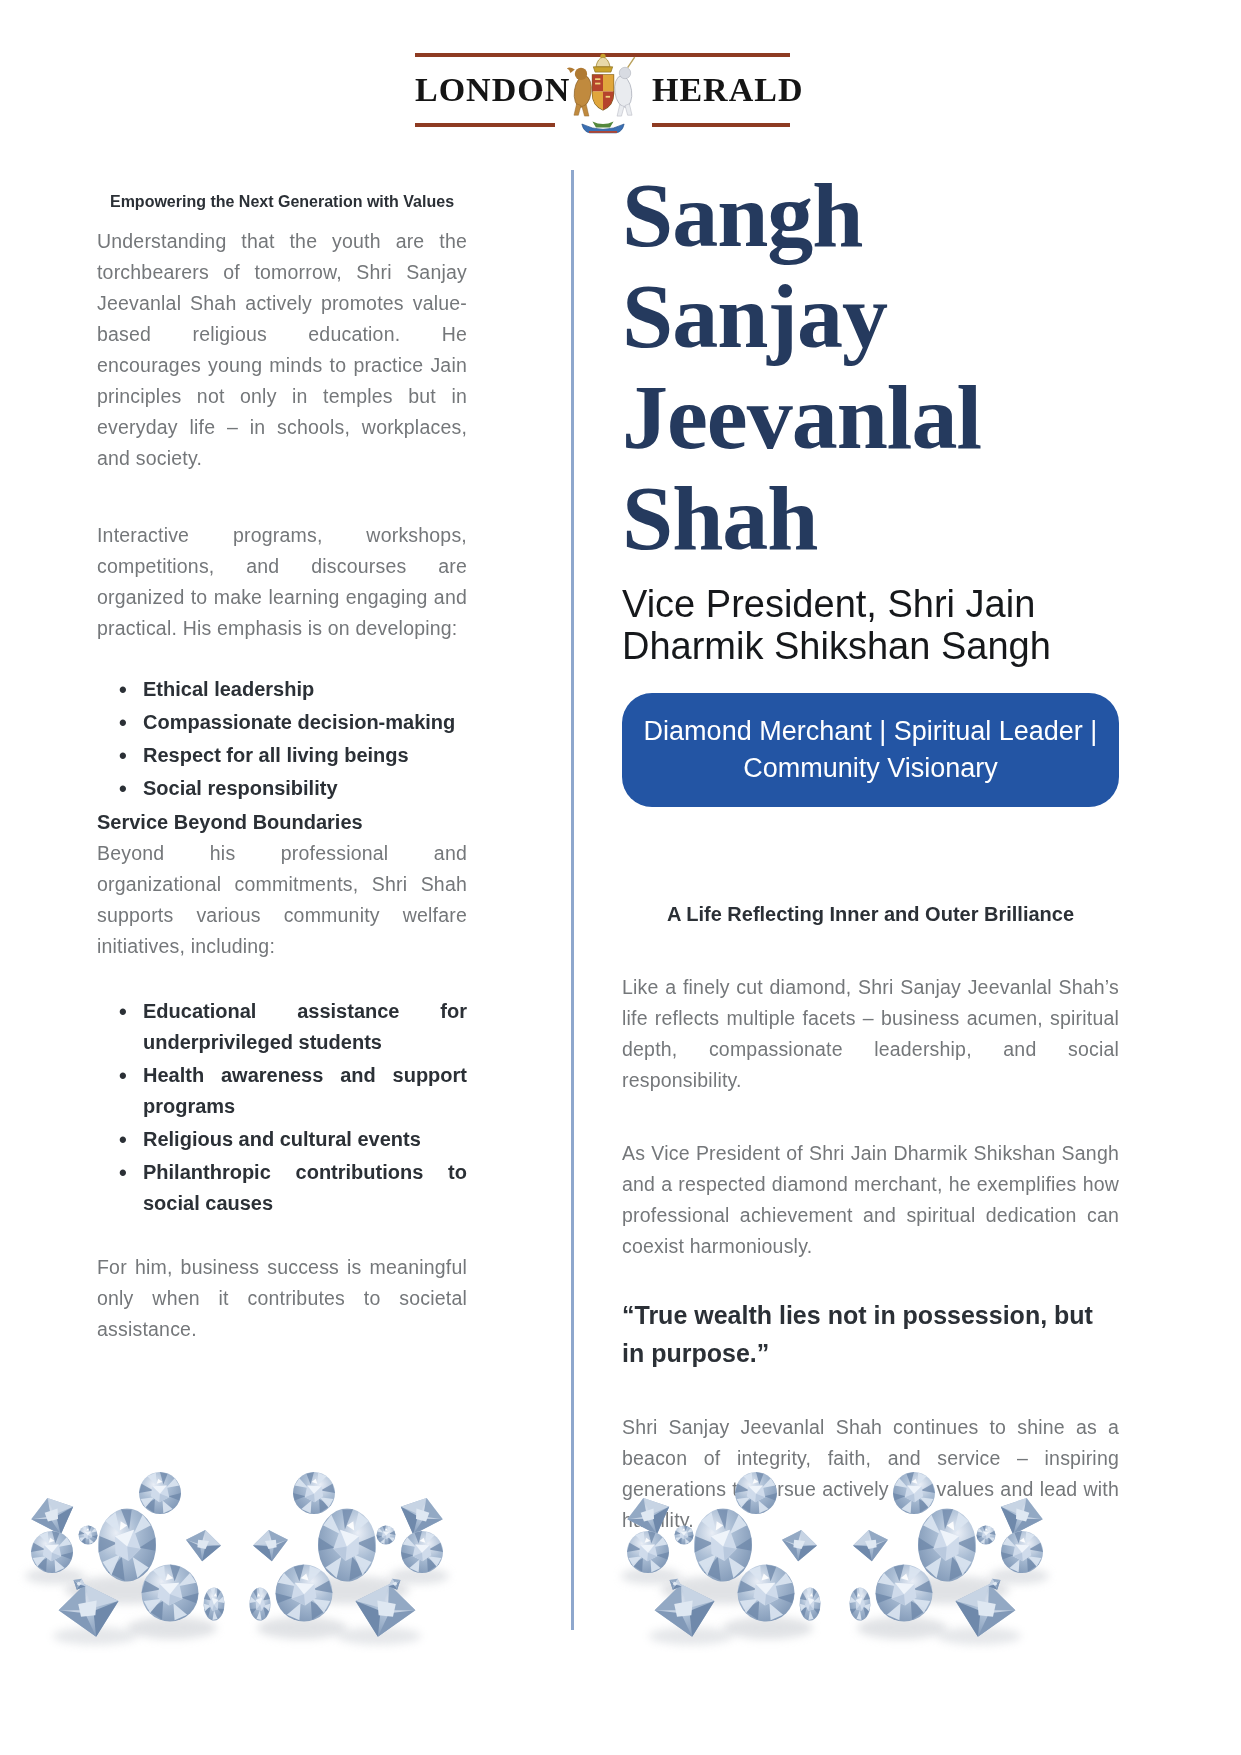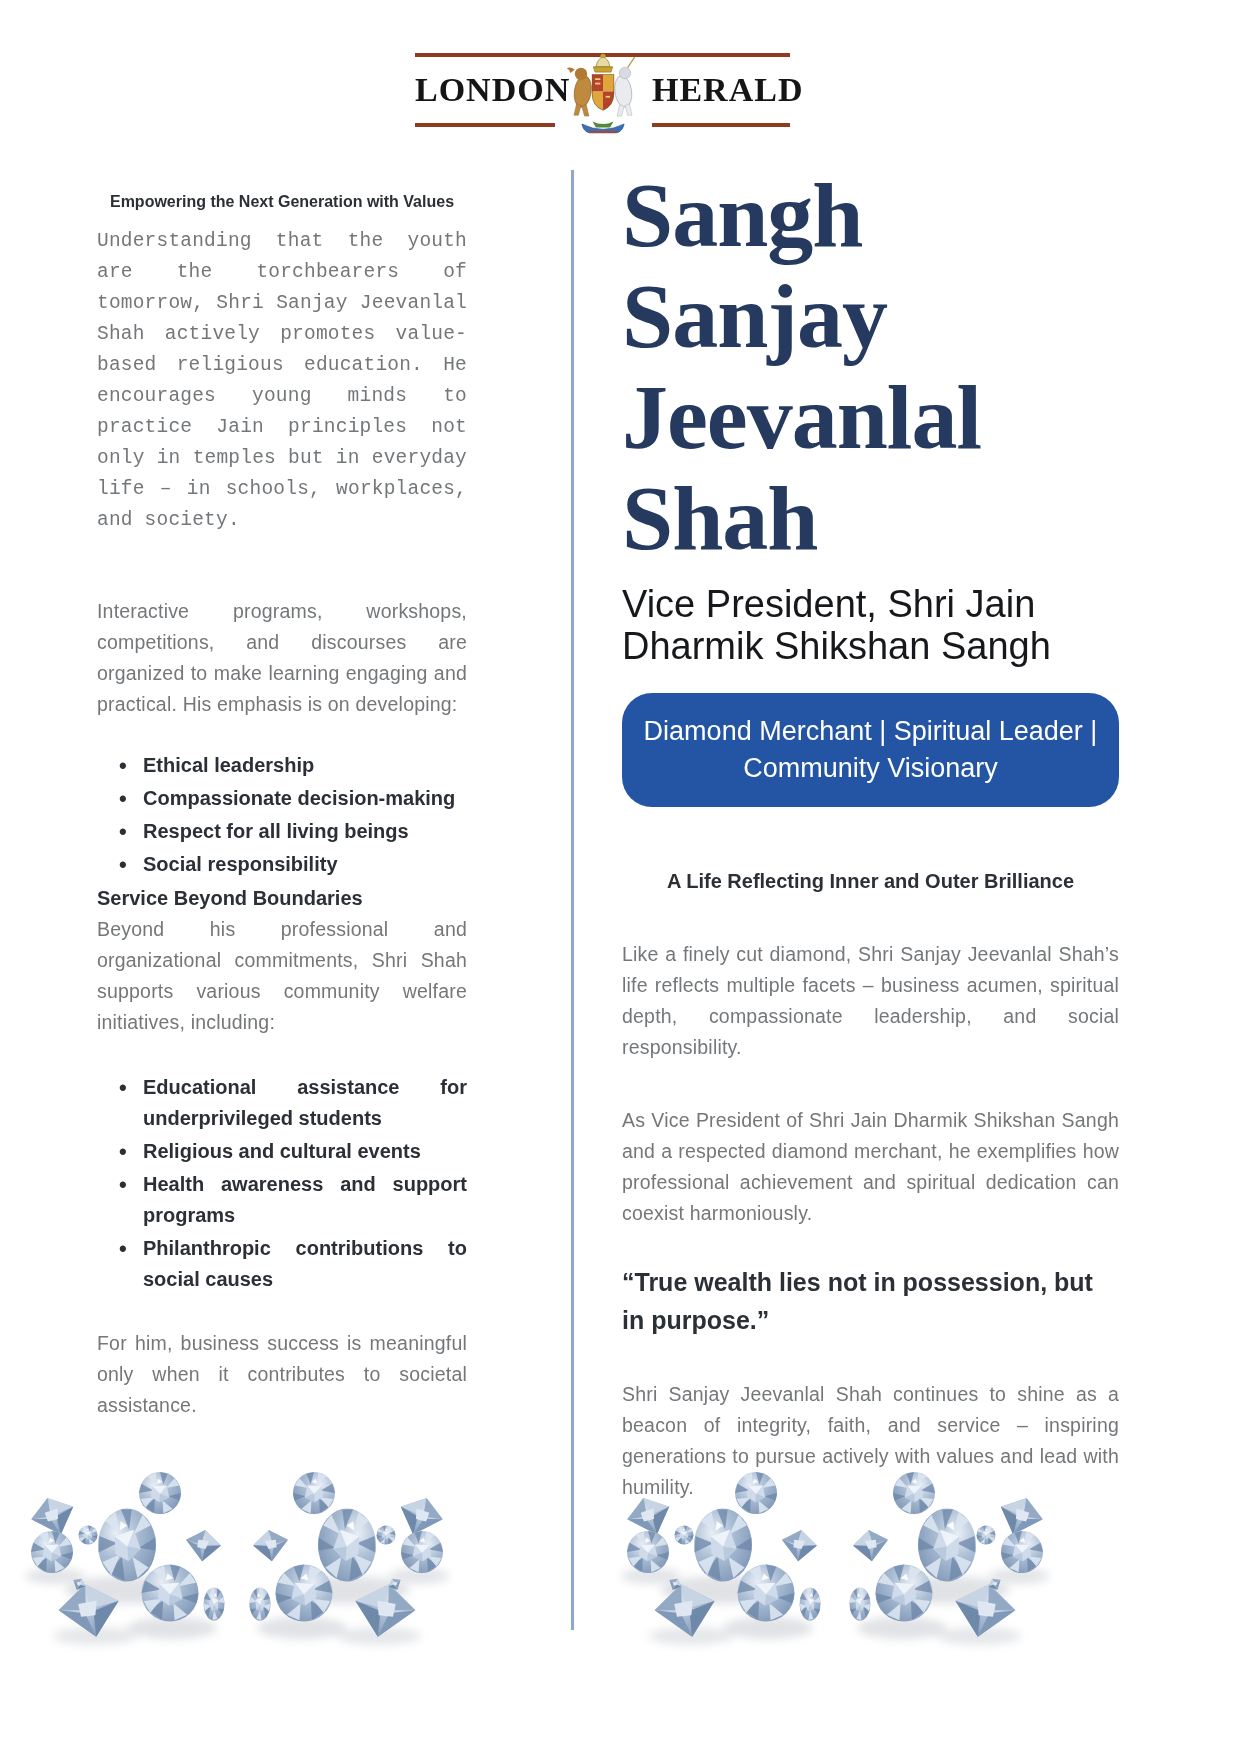--- a/index.html
+++ b/index.html
@@ -32,21 +32,21 @@
   .col-left{position:absolute;left:97px;top:170px;width:370px;}
   .col-right{position:absolute;left:622px;top:165px;width:497px;}
   .body-p{
     font-size:19.5px;line-height:31px;color:var(--body-text);
     text-align:justify;margin:0;letter-spacing:0.2px;
   }
   .left-heading{
     font-size:16px;line-height:28px;font-weight:700;color:var(--heading-text);
     text-align:center;margin:18px 0 10px 0;
   }
-  .lp1{margin-bottom:60px;font-family:Liberation Mono, monospace;}
+  .lp1{margin-bottom:46px;}
   .lp2{margin-bottom:30px;margin-top:36px;}
   .lp3{margin-bottom:34px;}
   .bullet-list{list-style:none;margin:0;padding:0;}
   .bullet-list.values{margin-bottom:4px;}
   .bullet-list.service{margin-bottom:33px;}
   .bullet-list li{
     position:relative;padding-left:46px;font-size:20px;line-height:31px;
     font-weight:700;color:var(--heading-text);text-align:justify;margin-bottom:2px;
   }
   .bullet-list li::before{
@@ -61,21 +61,21 @@
   .title{
     font-family:"Liberation Serif", serif;font-weight:700;color:var(--title-navy);
     font-size:92px;line-height:101px;letter-spacing:-1px;margin:0 0 14px 0;
   }
   .subtitle{
     font-size:38px;line-height:42px;color:#16181b;margin:0 0 26px 0;font-weight:400;
   }
   .badge{
     background:var(--accent-blue);color:#ffffff;border-radius:30px;
     padding:20px 16px;font-size:27px;line-height:37px;text-align:center;
-    margin:0 0 60px 0;
+    margin:0 0 93px 0;
   }
   .r-heading{
     font-size:20px;line-height:28px;font-weight:700;color:var(--heading-text);
     text-align:center;margin:0 0 44px 0;
   }
   .rp1{margin-bottom:42px;}
   .rp2{margin-bottom:34px;}
   .quote{
     font-size:25px;line-height:38px;font-weight:700;color:var(--heading-text);
     text-align:left;margin:0 0 40px 0;
@@ -136,22 +136,22 @@
     <ul class="bullet-list values">
       <li>Ethical leadership</li>
       <li>Compassionate decision-making</li>
       <li>Respect for all living beings</li>
       <li>Social responsibility</li>
     </ul>
     <div class="subhead">Service Beyond Boundaries</div>
     <p class="body-p lp3">Beyond his professional and organizational commitments, Shri Shah supports various community welfare initiatives, including:</p>
     <ul class="bullet-list service">
       <li>Educational assistance for underprivileged students</li>
+      <li>Health awareness and support programs</li>
       <li>Religious and cultural events</li>
-      <li>Health awareness and support programs</li>
       <li>Philanthropic contributions to social causes</li>
     </ul>
     <p class="body-p">For him, business success is meaningful only when it contributes to societal assistance.</p>
   </div>
 
   <div class="col-right">
     <h1 class="title">
       <div>Sangh Sanjay</div>
       <div>Jeevanlal</div>
       <div>Shah</div>

